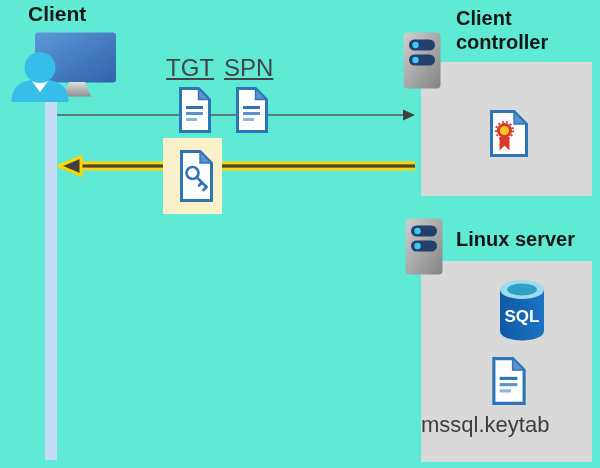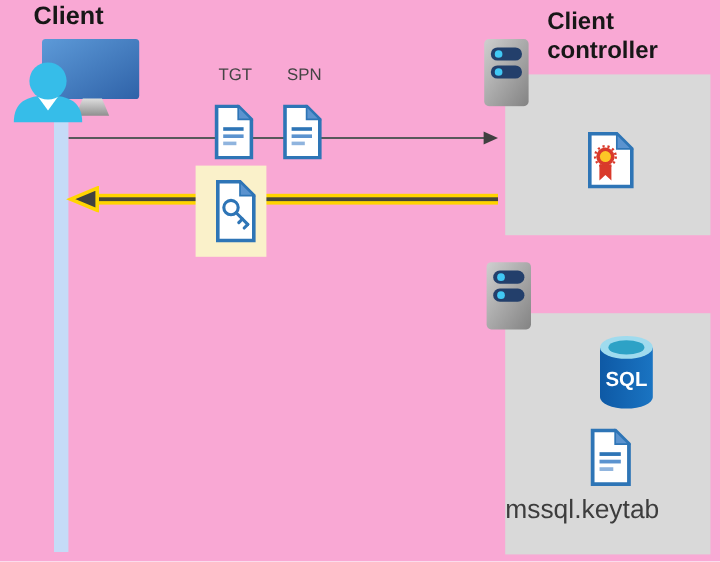--- a/index.html
+++ b/index.html
@@ -1,25 +1,25 @@
 <!DOCTYPE html>
 <html style="--arrow-yellow: #FFD400; --arrow-dark: #404040; --arrow-gray: #58595B; --highlight-box: #FAF1CA; --panel-gray: #D9D9D9; --client-rail: #C5DBF7; --doc-blue: #2E75B6; --sql-blue: #1262AE; --person-cyan: #36BDE9; --cert-red: #D93A2B; --cert-gold: #FDC626;"><head>
 <meta charset="utf-8">
 <style>
   html,body{margin:0;padding:0;background:#ffffff;}
   #canvas{
-    position:relative;width:600px;height:468px;background:#f9a8d4;overflow:hidden;
+    position:relative;width:600px;height:468px;background:#5eead4;overflow:hidden;
     font-family:"Liberation Sans", sans-serif;
   }
   .abs{position:absolute;}
   .heading{
     position:absolute;font-weight:bold;color:#171717;font-size:20px;line-height:24px;
   }
   .ticket-label{
-    position:absolute;font-size:14px;color:#444;text-align:right;width:44px;
+    position:absolute;font-size:24px;color:#444;text-align:left;width:44px;text-decoration:underline;
   }
   .panel{position:absolute;background:var(--panel-gray,#D9D9D9);}
   .rail{position:absolute;left:45px;top:94px;width:12px;height:366px;background:var(--client-rail,#C5DBF7);}
   .highlight{position:absolute;left:163px;top:138px;width:59px;height:76px;background:var(--highlight-box,#FAF1CA);}
   .caption{
     position:absolute;left:421px;top:412px;width:171px;text-align:left;
     font-size:22px;color:#3d3d3d;
   }
 </style>
 </head>
@@ -127,20 +127,21 @@
           <stop offset="1" stop-color="#838383"></stop>
       </linearGradient>
     </defs>
     <rect x="0.5" y="0.5" width="37" height="56" rx="4" fill="url(#srv2)"></rect>
     <rect x="6" y="7.5" width="26" height="11" rx="5.5" fill="#233f6b"></rect>
     <circle cx="12.5" cy="13" r="3.2" fill="#41c8f4"></circle>
     <rect x="6" y="22.5" width="26" height="11" rx="5.5" fill="#233f6b"></rect>
     <circle cx="12.5" cy="28" r="3.2" fill="#41c8f4"></circle>
   </svg>
 
+  <div class="heading" style="left:456px;top:227px;white-space:nowrap;">Linux server</div>
 
   <svg class="abs" style="left:497px;top:280px;" width="50" height="61" viewBox="0 0 50 61">
     <defs>
       <linearGradient id="sqlg" x1="0" y1="0" x2="1" y2="0">
         <stop offset="0" stop-color="#0e59a5"></stop>
           <stop offset="1" stop-color="#1a74c2"></stop>
       </linearGradient>
     </defs>
     <path d="M3 9.5 L3 51 A22 9.5 0 0 0 47 51 L47 9.5 Z" fill="url(#sqlg)"></path>
     <ellipse cx="25" cy="9.5" rx="22" ry="9.5" fill="#9fdbee"></ellipse>

